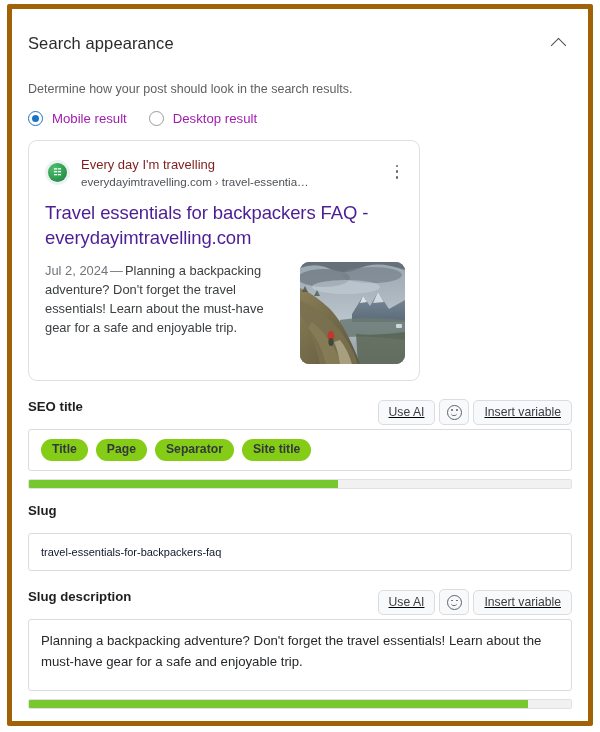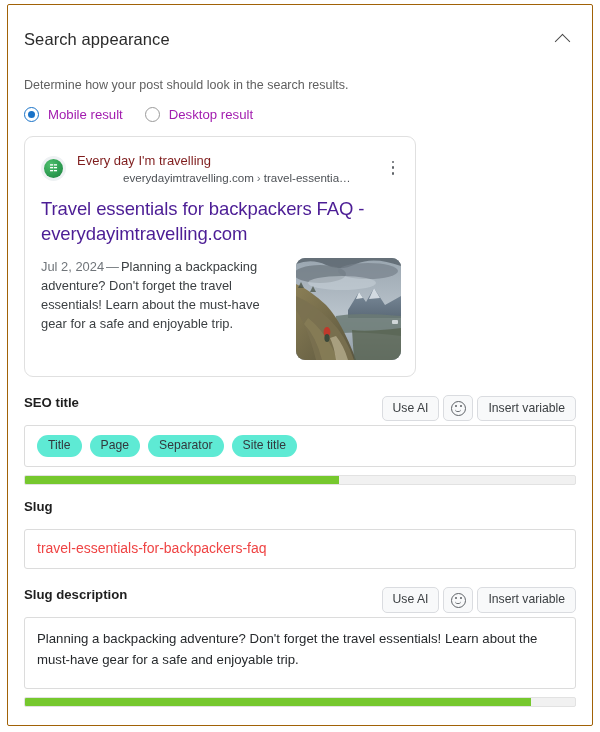--- a/index.html
+++ b/index.html
@@ -17,21 +17,21 @@
     overflow: hidden;
   }
 
   
   .panel {
     position: absolute;
     left: 7px; top: 4px;
     width: 586px;
     height: 722px;
     background: #ffffff;
-    border: 1px solid #a16207;
+    border: 5px solid #a16207;
     border-radius: 2px;
   }
 
   
   .panel-header {
     display: flex;
     align-items: center;
     justify-content: space-between;
     padding: 16px 16px 0 16px;
     height: 52px;
@@ -143,21 +143,20 @@
     color: #7f1d1d;
     line-height: 1.3;
     white-space: nowrap;
   }
   .serp-url {
     font-size: 11.6px;
     color: #4d5156;
     margin-top: 2px;
     white-space: nowrap;
     overflow: hidden;
-    margin-left: 46px;
   }
   .serp-url .crumb { color: #4d5156; }
   .serp-url .sep { color: #70757a; padding: 0 3px; }
   .kebab {
     position: absolute;
     right: 14px; top: 22px;
     width: 16px; height: 18px;
     display: flex; flex-direction: column;
     align-items: center; justify-content: space-between;
     cursor: pointer;
@@ -213,20 +212,21 @@
   }
   .field-label {
     font-size: 13.2px;
     font-weight: bold;
     color: #1f1f1f;
   }
   .field-tools {
     display: flex;
     align-items: center;
     gap: 4px;
+    text-decoration: underline;
   }
   .tool-btn {
     border: 1px solid #dadce0;
     background: #f8f9fa;
     border-radius: 5px;
     font-size: 12.2px;
     color: #3c4043;
     padding: 5px 10px 6px 10px;
     line-height: 1;
     cursor: pointer;
@@ -268,32 +268,33 @@
     background: #fff;
     width: 100%;
     padding: 9px 12px;
     min-height: 38px;
     display: flex;
     align-items: center;
     gap: 8px;
     flex-wrap: wrap;
   }
   .chip {
-    background: #5eead4;
+    background: #84cc16;
     border-radius: 11px;
     font-size: 12.2px;
     color: #33383d;
     padding: 3px 11px 4px 11px;
     line-height: 1.25;
     cursor: pointer;
     white-space: nowrap;
+    font-weight: bold;
   }
   .text-input {
-    font-size: 14px;
-    color: #ef4444;
+    font-size: 11px;
+    color: #0f172a;
     line-height: 1.4;
   }
   .textarea-box {
     border: 1px solid #dcdcdc;
     border-radius: 3px;
     background: #fff;
     width: 100%;
     padding: 11px 12px;
     min-height: 72px;
     font-size: 13.2px;

